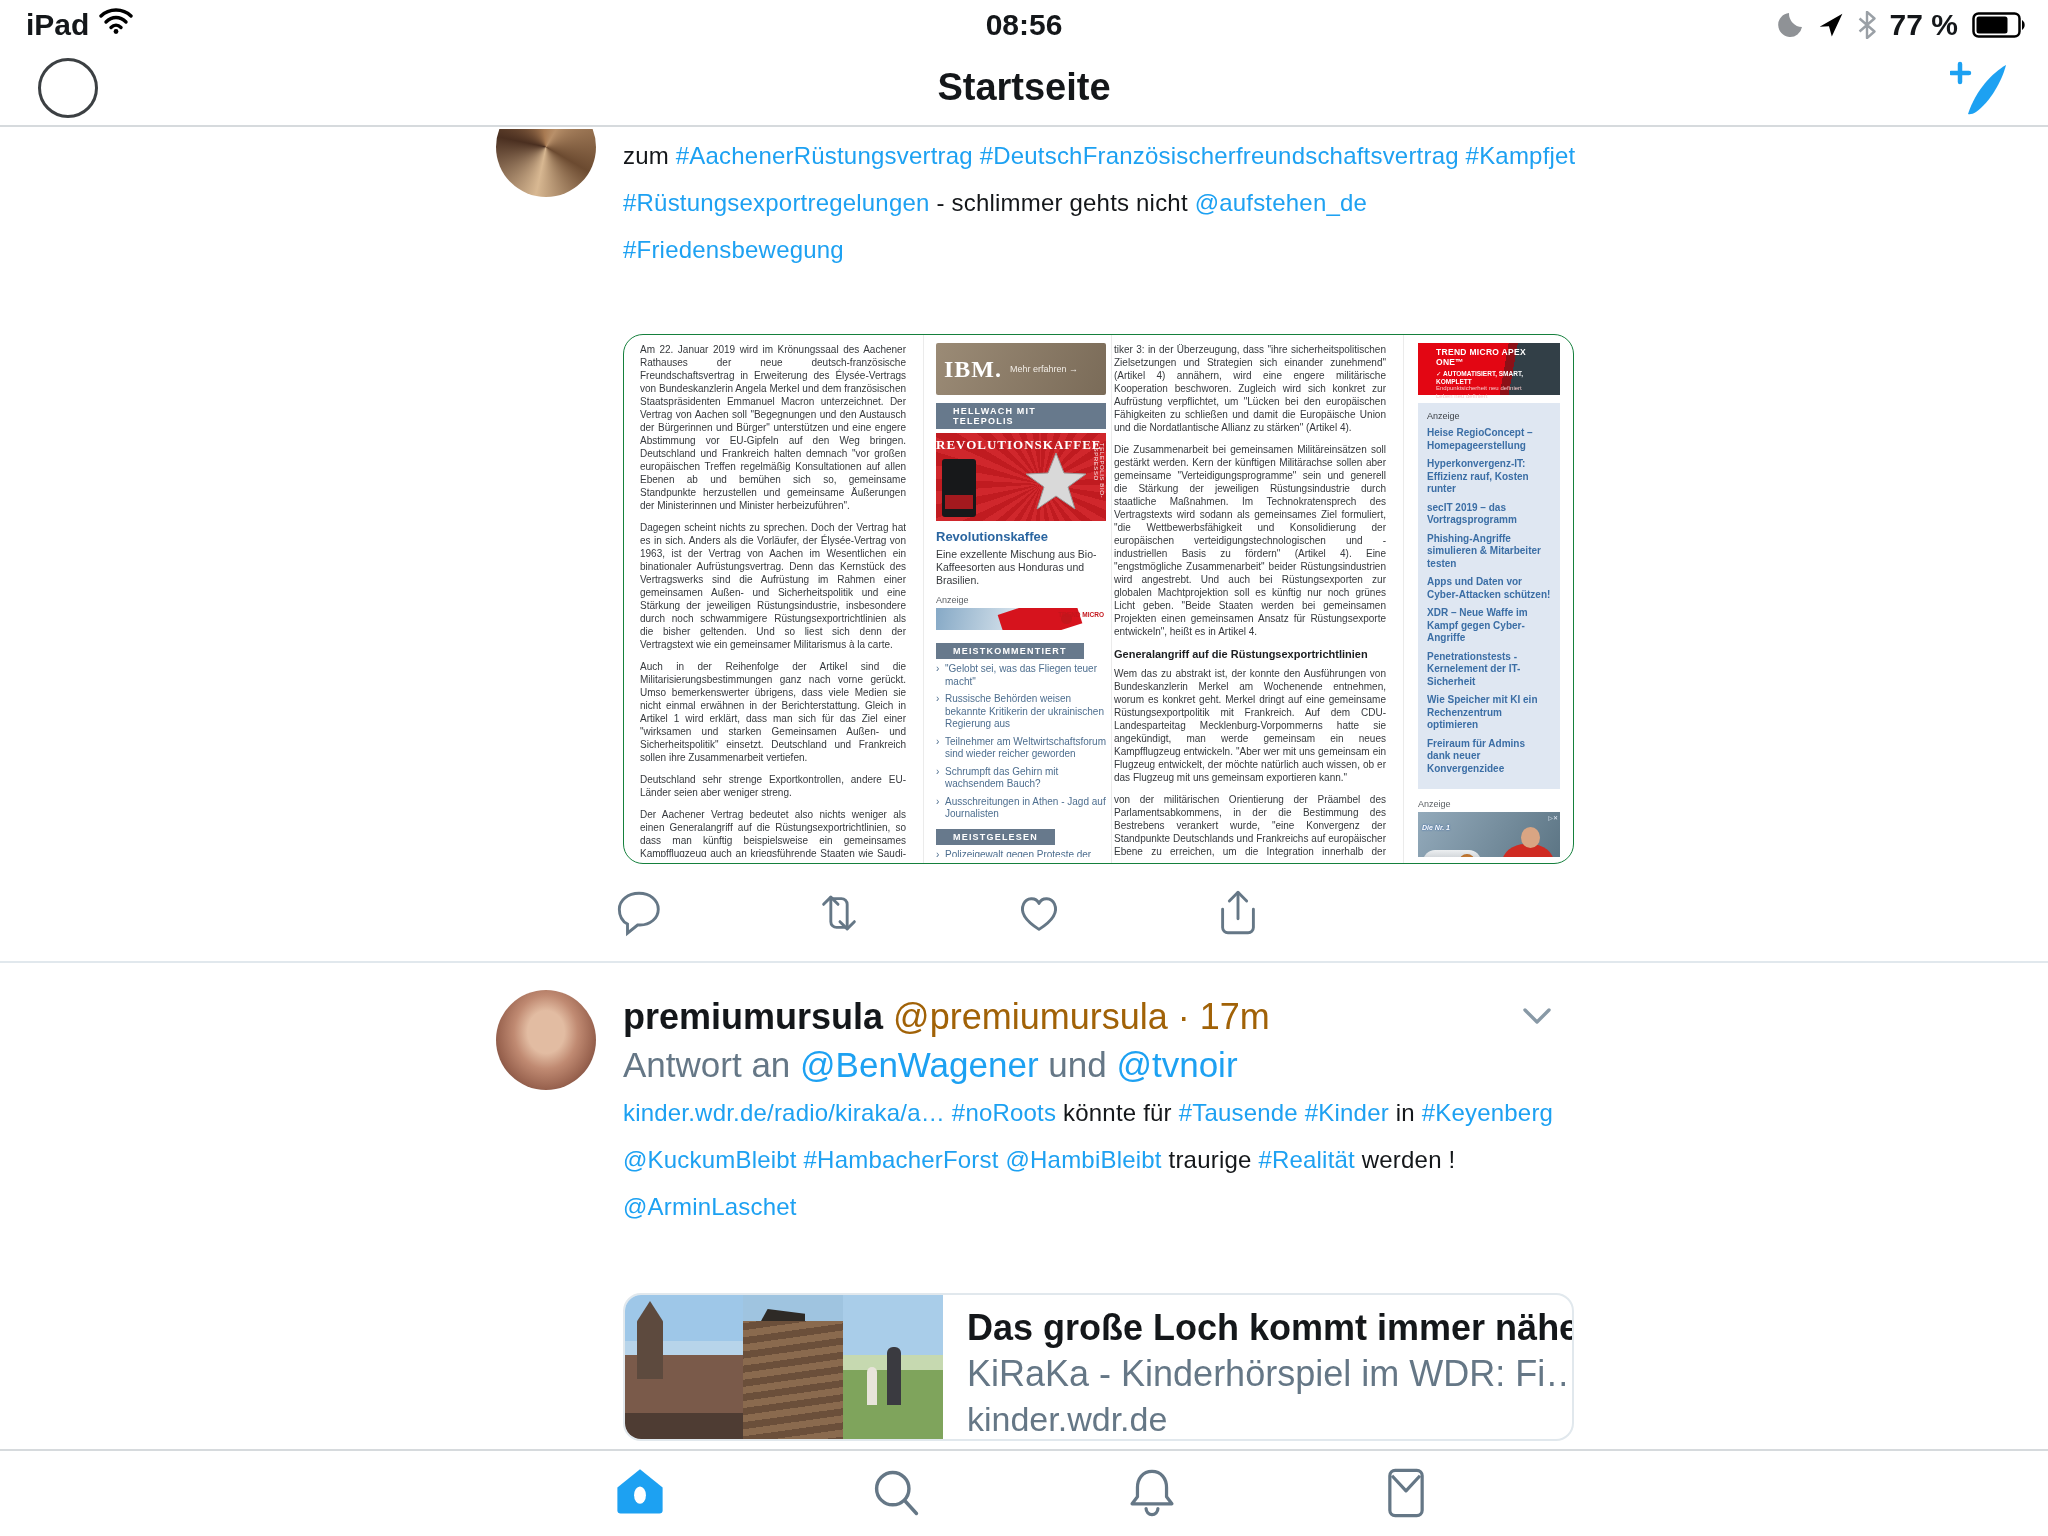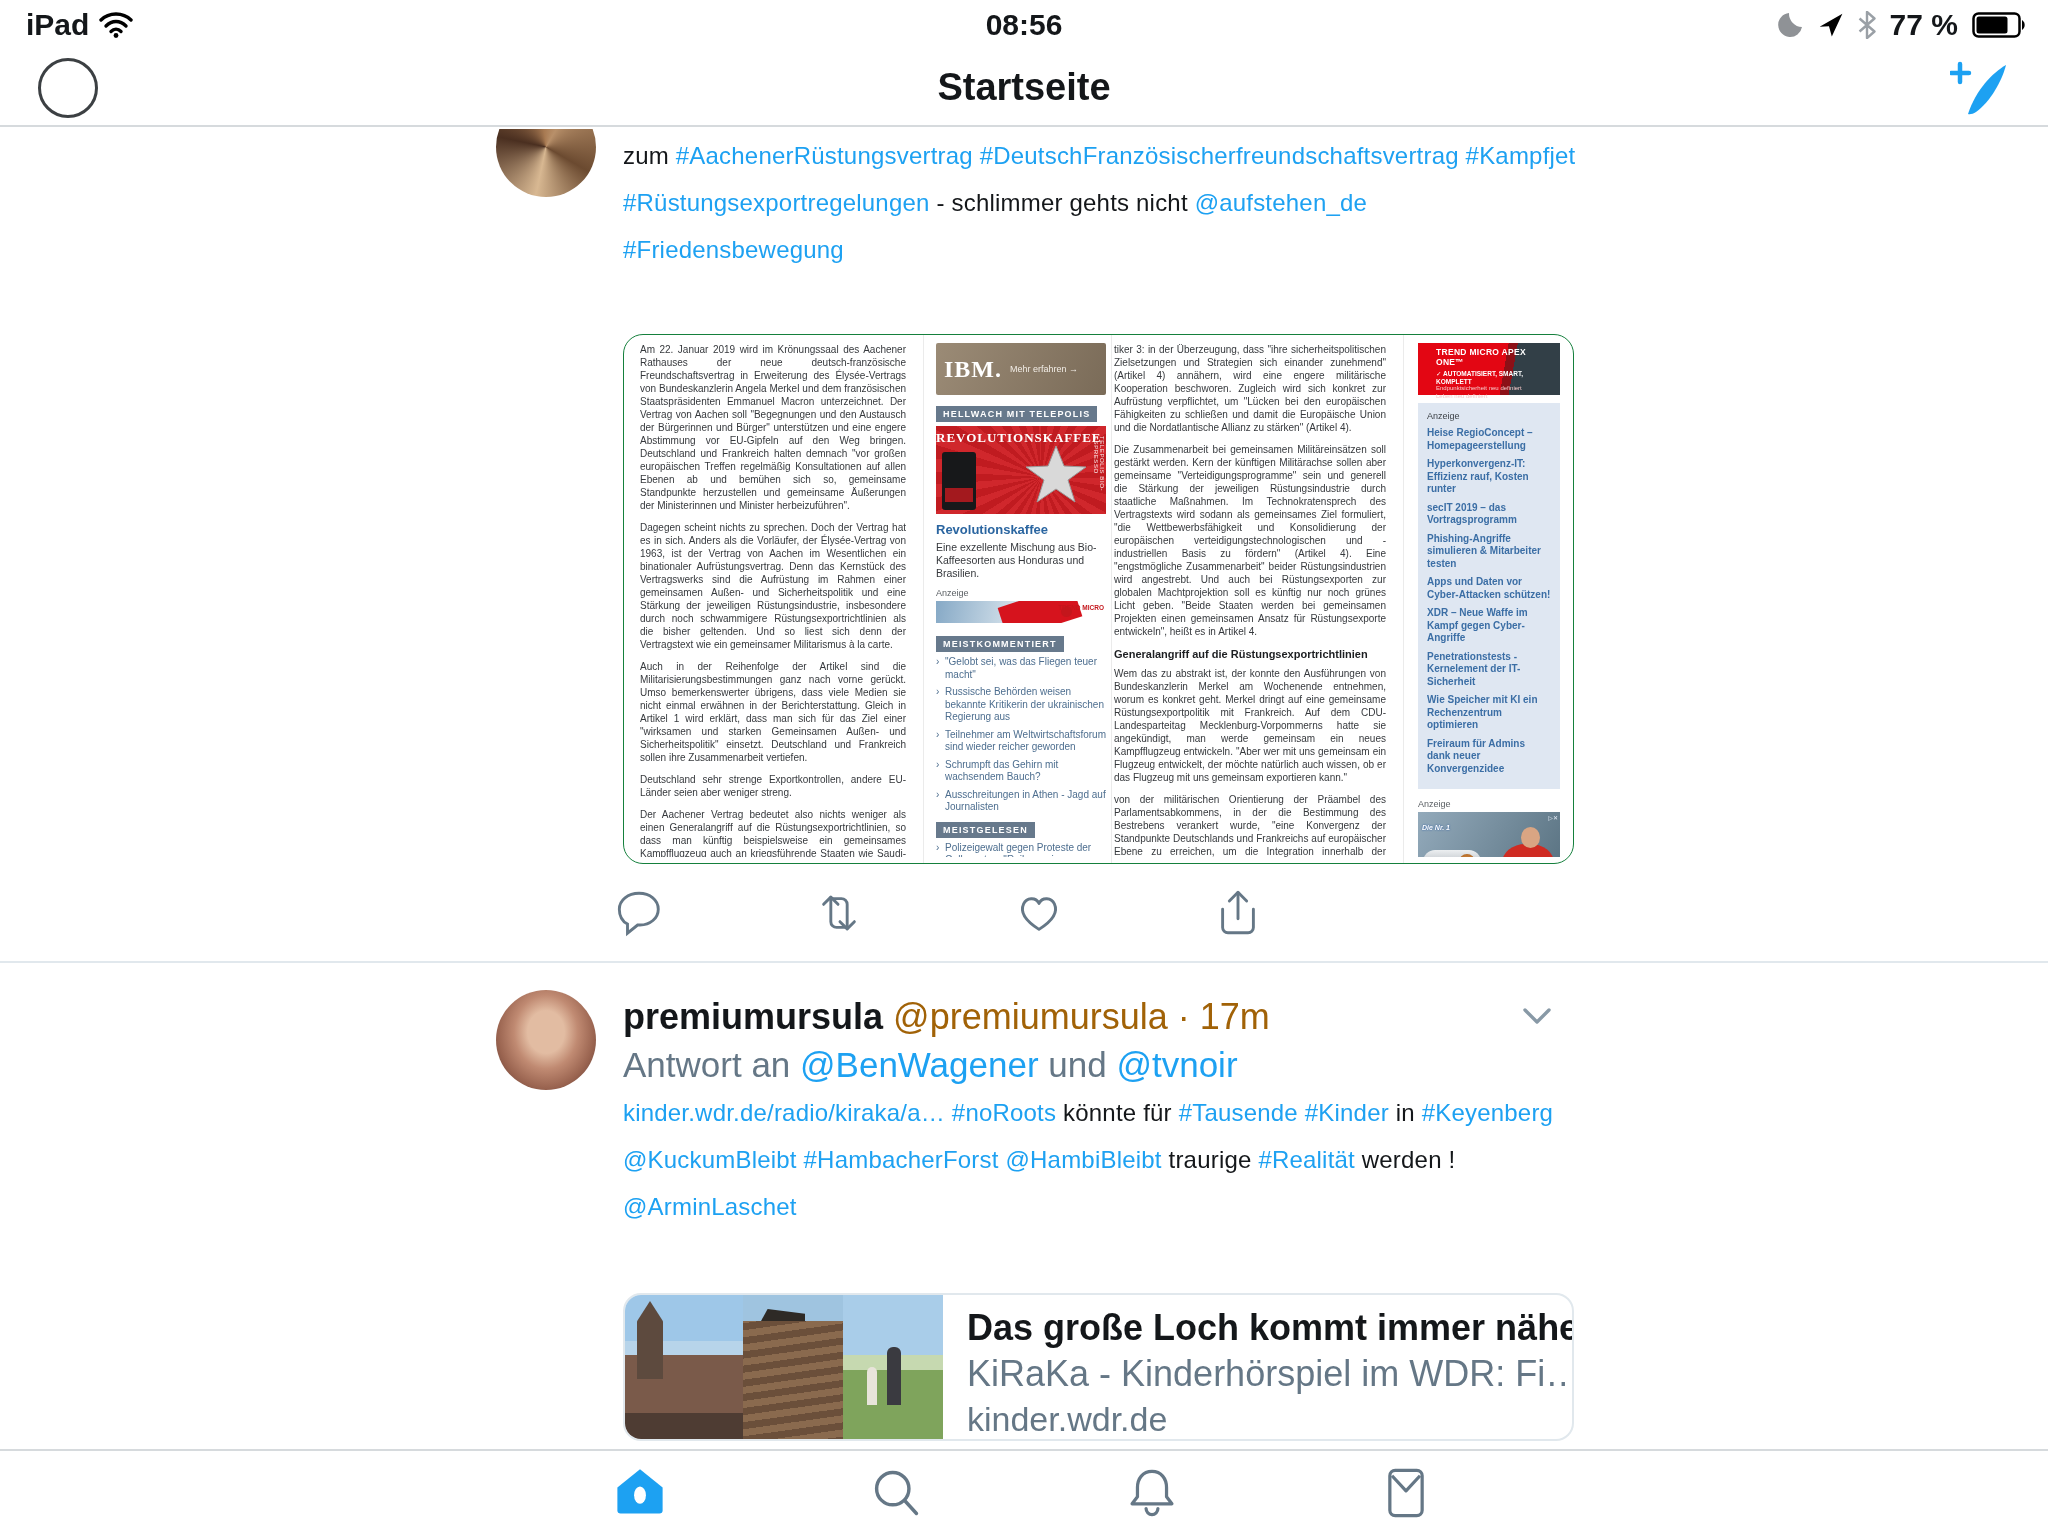--- a/index.html
+++ b/index.html
@@ -1,21 +1,21 @@
 <!DOCTYPE html>
 <html lang="de"><head>
 <meta charset="utf-8">
 <style>
   html,body{margin:0;padding:0;background:#fff;}
   *{box-sizing:border-box;}
   .screen{position:relative;width:2048px;height:1536px;background:#fff;overflow:hidden;
     font-family:"Liberation Sans","DejaVu Sans",sans-serif;color:#14171a;}
   
   .statusbar{position:absolute;top:0;left:0;right:0;height:52px;}
-  .sb-left{position:absolute;left:26px;top:8px;display:flex;align-items:center;gap:10px;}
+  .sb-left{position:absolute;left:26px;top:8px;display:flex;align-items:flex-start;gap:10px;}
   .sb-carrier{font-size:30px;font-weight:bold;}
   .sb-time{position:absolute;left:0;right:0;top:8px;text-align:center;font-size:30px;font-weight:bold;}
   .sb-right{position:absolute;right:22px;top:8px;display:flex;align-items:center;gap:14px;}
   .sb-batt-label{font-size:30px;font-weight:bold;}
   
   .navbar{position:absolute;top:52px;left:0;right:0;height:75px;background:#fff;border-bottom:2px solid #d6dadd;}
   .nav-avatar{position:absolute;left:38px;top:6px;width:60px;height:60px;border-radius:50%;border:3px solid #3c4043;background:#fff;}
   .nav-title{position:absolute;left:0;right:0;top:14px;text-align:center;font-size:38px;font-weight:bold;}
   .nav-compose{position:absolute;right:40px;top:8px;width:58px;height:58px;}
   
@@ -32,21 +32,21 @@
   .art-col{position:absolute;top:8px;overflow:hidden;}
   .art-p{font-size:10px;line-height:13px;color:#36393d;margin:0 0 9px;text-align:justify;}
   .art-h{font-size:11px;line-height:14px;color:#1c1e21;font-weight:bold;margin:2px 0 6px;}
   .col1{left:16px;width:266px;height:514px;}
   .col2{left:312px;width:170px;height:514px;}
   .col3{left:490px;width:272px;height:514px;}
   .col4{left:794px;width:142px;height:514px;}
   .ibm-ad{height:52px;background:linear-gradient(115deg,#9b8b76,#7a6b58);border-radius:2px;display:flex;align-items:center;gap:8px;padding:4px 8px;margin-bottom:8px;}
   .ibm-logo{color:#fff;font-family:"Liberation Serif","DejaVu Serif",serif;font-weight:bold;font-size:24px;letter-spacing:1px;}
   .ibm-cta{color:#f2ede6;font-size:9px;}
-  .mini-label{display:inline-block;background:#67798c;color:#fff;font-size:9px;font-weight:bold;letter-spacing:1.2px;padding:3px 7px;margin-bottom:4px;}
+  .mini-label{display:inline-block;background:#67798c;color:#fff;font-size:9px;font-weight:bold;letter-spacing:1.2px;padding:3px 17px;margin-bottom:4px;}
   .kaffee{position:relative;height:88px;background:
      repeating-conic-gradient(from 0deg at 62% 58%,#c01b20 0 7deg,#d0272c 7deg 14deg);margin-bottom:8px;overflow:hidden;}
   .kaffee-title{position:absolute;top:4px;left:0;right:8px;text-align:center;color:#fff;font-size:13px;font-weight:bold;letter-spacing:1px;font-family:"Liberation Serif","DejaVu Serif",serif;}
   .kaffee-bag{position:absolute;left:6px;bottom:4px;width:34px;height:58px;background:#17181a;border-radius:3px;}
   .kaffee-bag:after{content:"";position:absolute;left:3px;bottom:8px;width:28px;height:14px;background:#a3191e;}
   .kaffee-star{position:absolute;right:18px;top:18px;}
   .kaffee-side{position:absolute;right:1px;top:10px;writing-mode:vertical-rl;color:#fff;font-size:6px;letter-spacing:.6px;opacity:.9;}
   .kaffee-link{color:#2a65a0;font-weight:bold;font-size:13px;margin:2px 0 4px;}
   .kaffee-desc{font-size:10.5px;line-height:13px;color:#36393d;margin-bottom:8px;}
   .anzeige{font-size:9px;color:#5a5f63;margin:4px 0 3px;}

